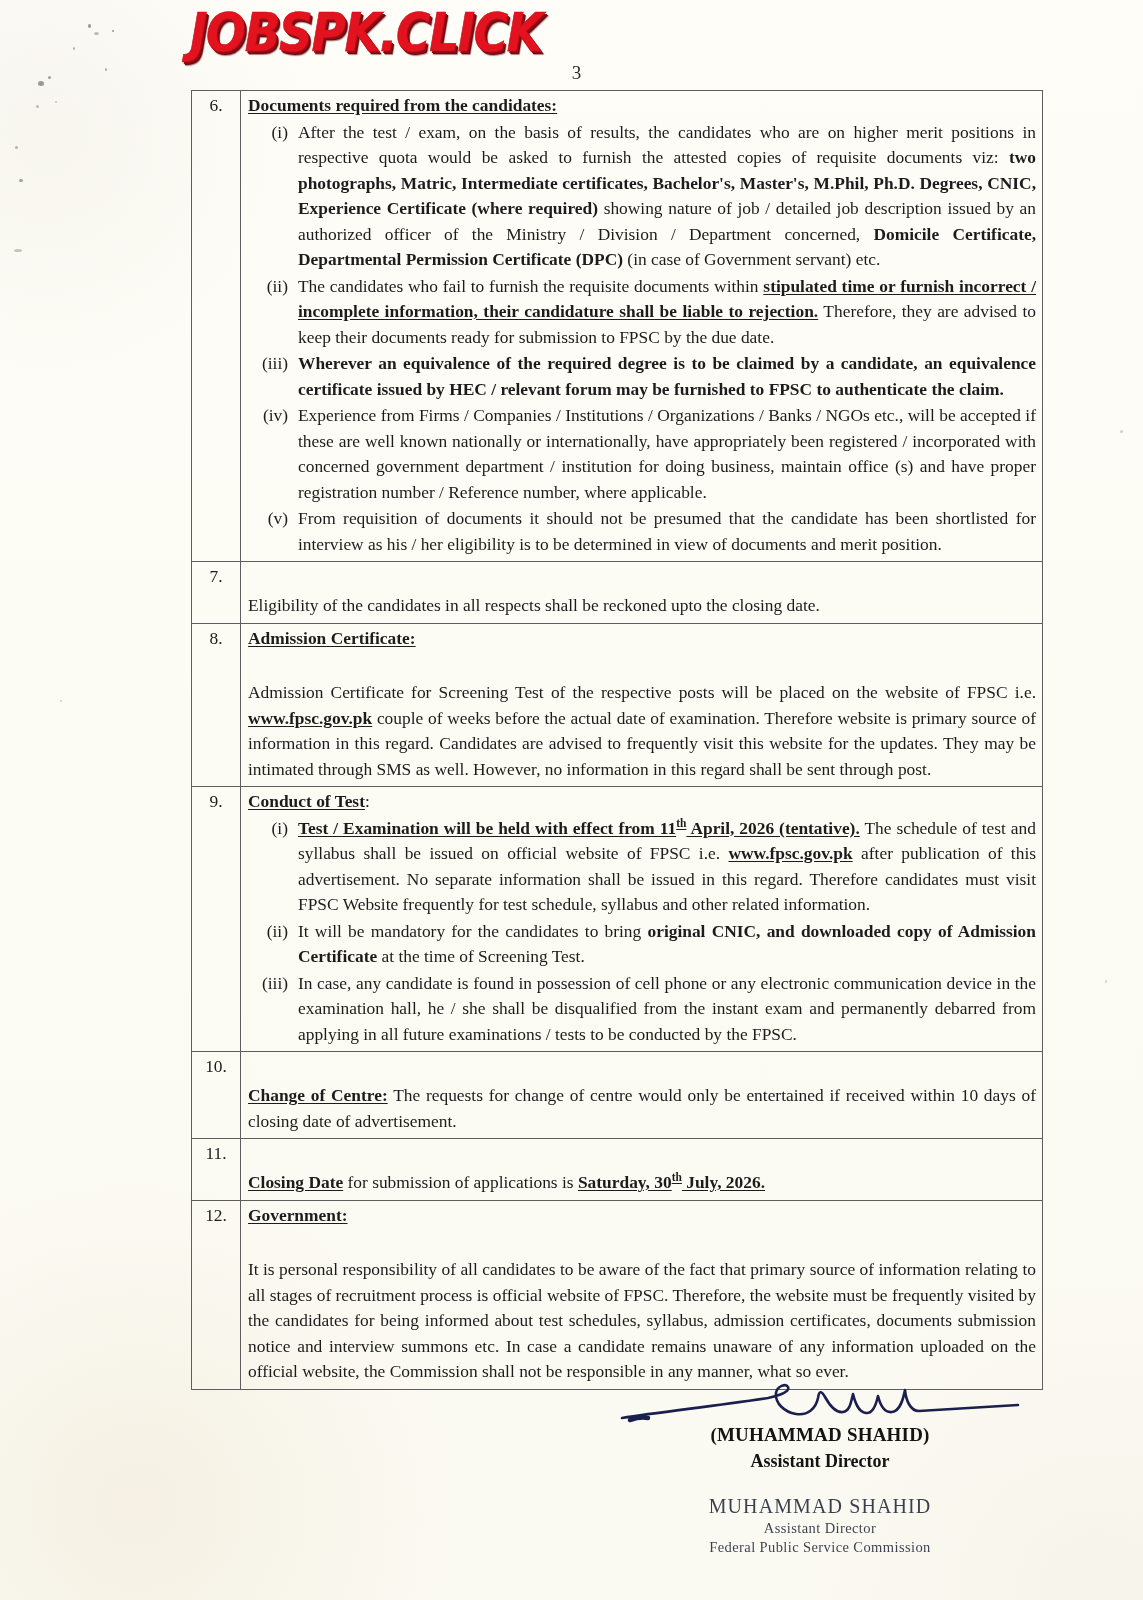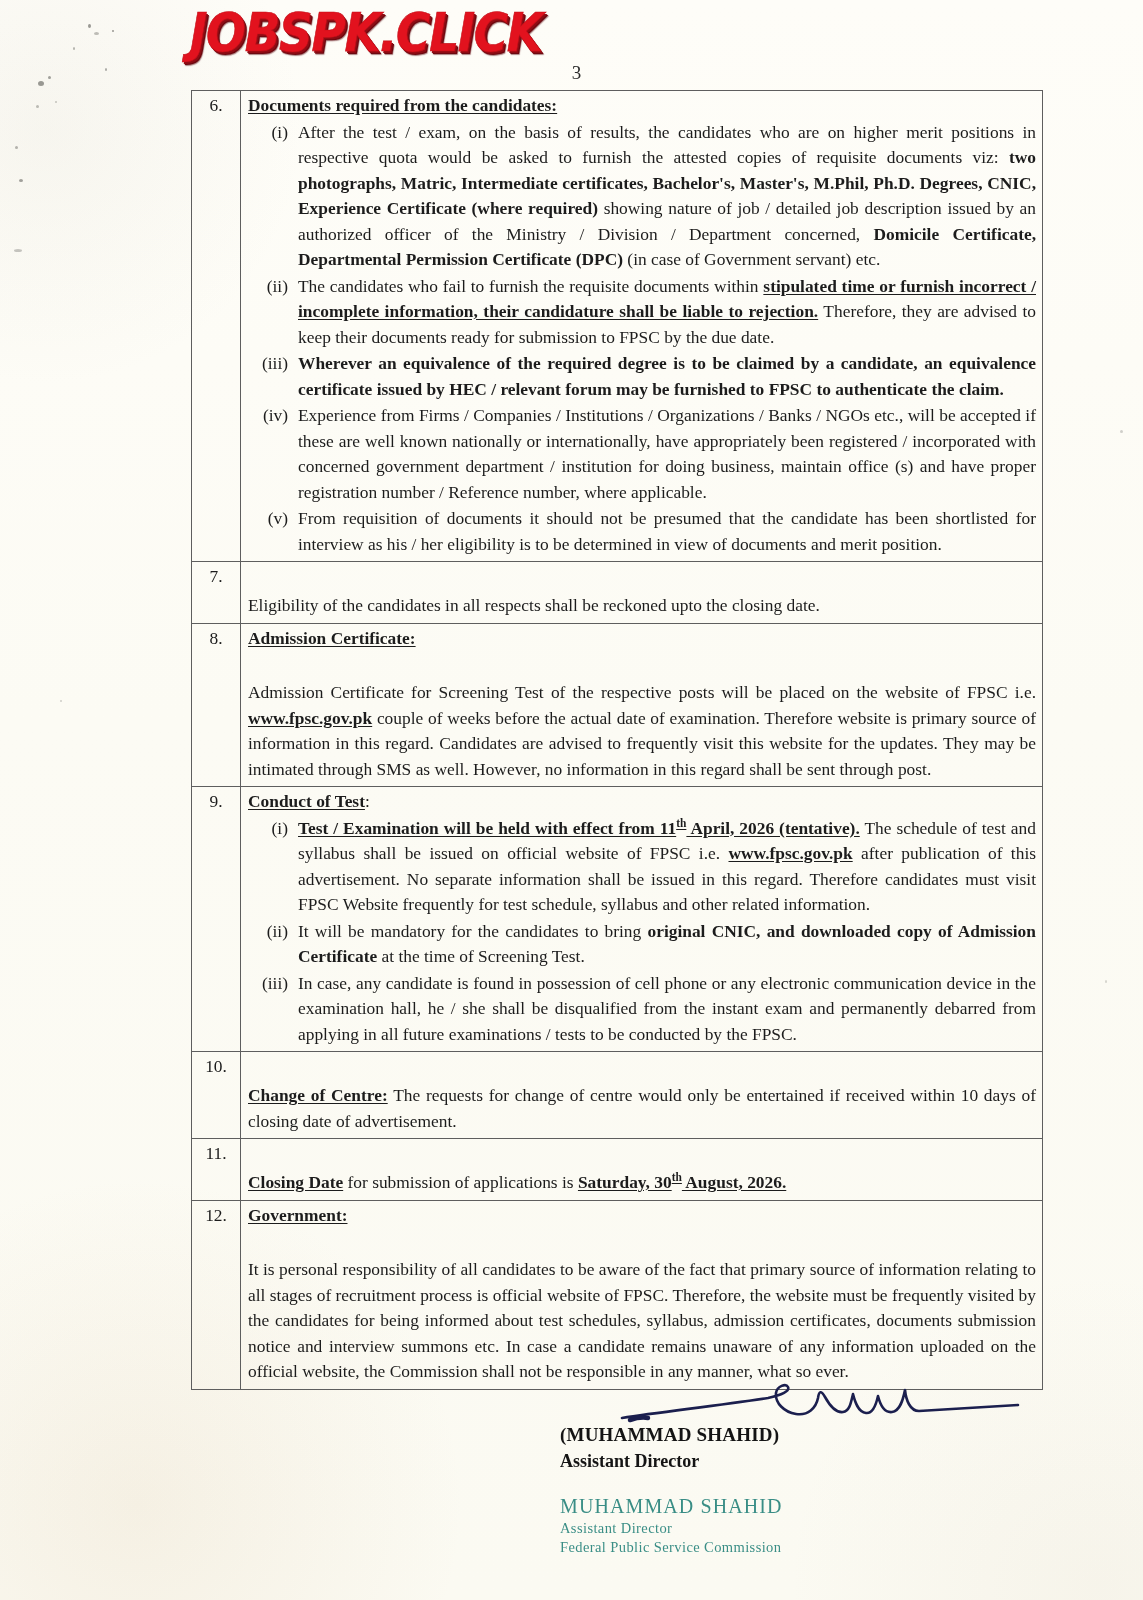--- a/index.html
+++ b/index.html
@@ -110,20 +110,21 @@
   .sub > .body { text-align: justify; text-justify: inter-word; }
   .sub > .body:last-child { text-align: justify; }
   .heading { display: block; margin-bottom: 1px; }
 
   
   #sig-wrap {
     position: absolute;
     left: 560px;
     top: 1382px;
     width: 520px;
+    text-align: center;
   }
   #sig-ink {
     position: relative;
     height: 46px;
   }
   #sig-ink svg { position: absolute; left: 60px; top: -4px; }
   #sig-name {
     font-size: 19px;
     font-weight: bold;
     letter-spacing: .2px;
@@ -132,21 +133,21 @@
   }
   #sig-title {
     font-size: 18px;
     font-weight: bold;
     color: #141414;
     margin-top: 5px;
   }
   
   #stamp {
     margin-top: 21px;
-    color: #0f766e;
+    color: #0f172a;
     opacity: .82;
     filter: blur(.35px);
     line-height: 1.3;
   }
   #stamp .l1 { font-size: 20px; letter-spacing: 1.1px; }
   #stamp .l2 { font-size: 14.5px; letter-spacing: .4px; }
   #stamp .l3 { font-size: 14.5px; letter-spacing: .4px; }
   #stamp .l4 { font-size: 14px; letter-spacing: .4px; }
 </style>
 </head>
@@ -236,21 +237,21 @@
       </tr>
       <tr>
         <td class="num">10.</td>
         <td>
           <div class="just"><span class="bu">Change of Centre:</span><span> The requests for change of centre would only be entertained if received within 10 days of closing date of advertisement.</span></div>
         </td>
       </tr>
       <tr>
         <td class="num">11.</td>
         <td>
-          <div class="just"><span class="bu">Closing Date</span><span> for submission of applications is </span><span class="bu">Saturday, 30</span><sup class="bu">th</sup><span class="bu"> August, 2026.</span></div>
+          <div class="just"><span class="bu">Closing Date</span><span> for submission of applications is </span><span class="bu">Saturday, 30</span><sup class="bu">th</sup><span class="bu"> July, 2026.</span></div>
         </td>
       </tr>
       <tr>
         <td class="num">12.</td>
         <td>
           <span class="heading bu">Government:</span>
           <div class="just"><span>It is personal responsibility of all candidates to be aware of the fact that primary source of information relating to all stages of recruitment process is official website of FPSC. Therefore, the website must be frequently visited by the candidates for being informed about test schedules, syllabus, admission certificates, documents submission notice and interview summons etc. In case a candidate remains unaware of any information uploaded on the official website, the Commission shall not be responsible in any manner, what so ever.</span></div>
         </td>
       </tr>
     </tbody>

